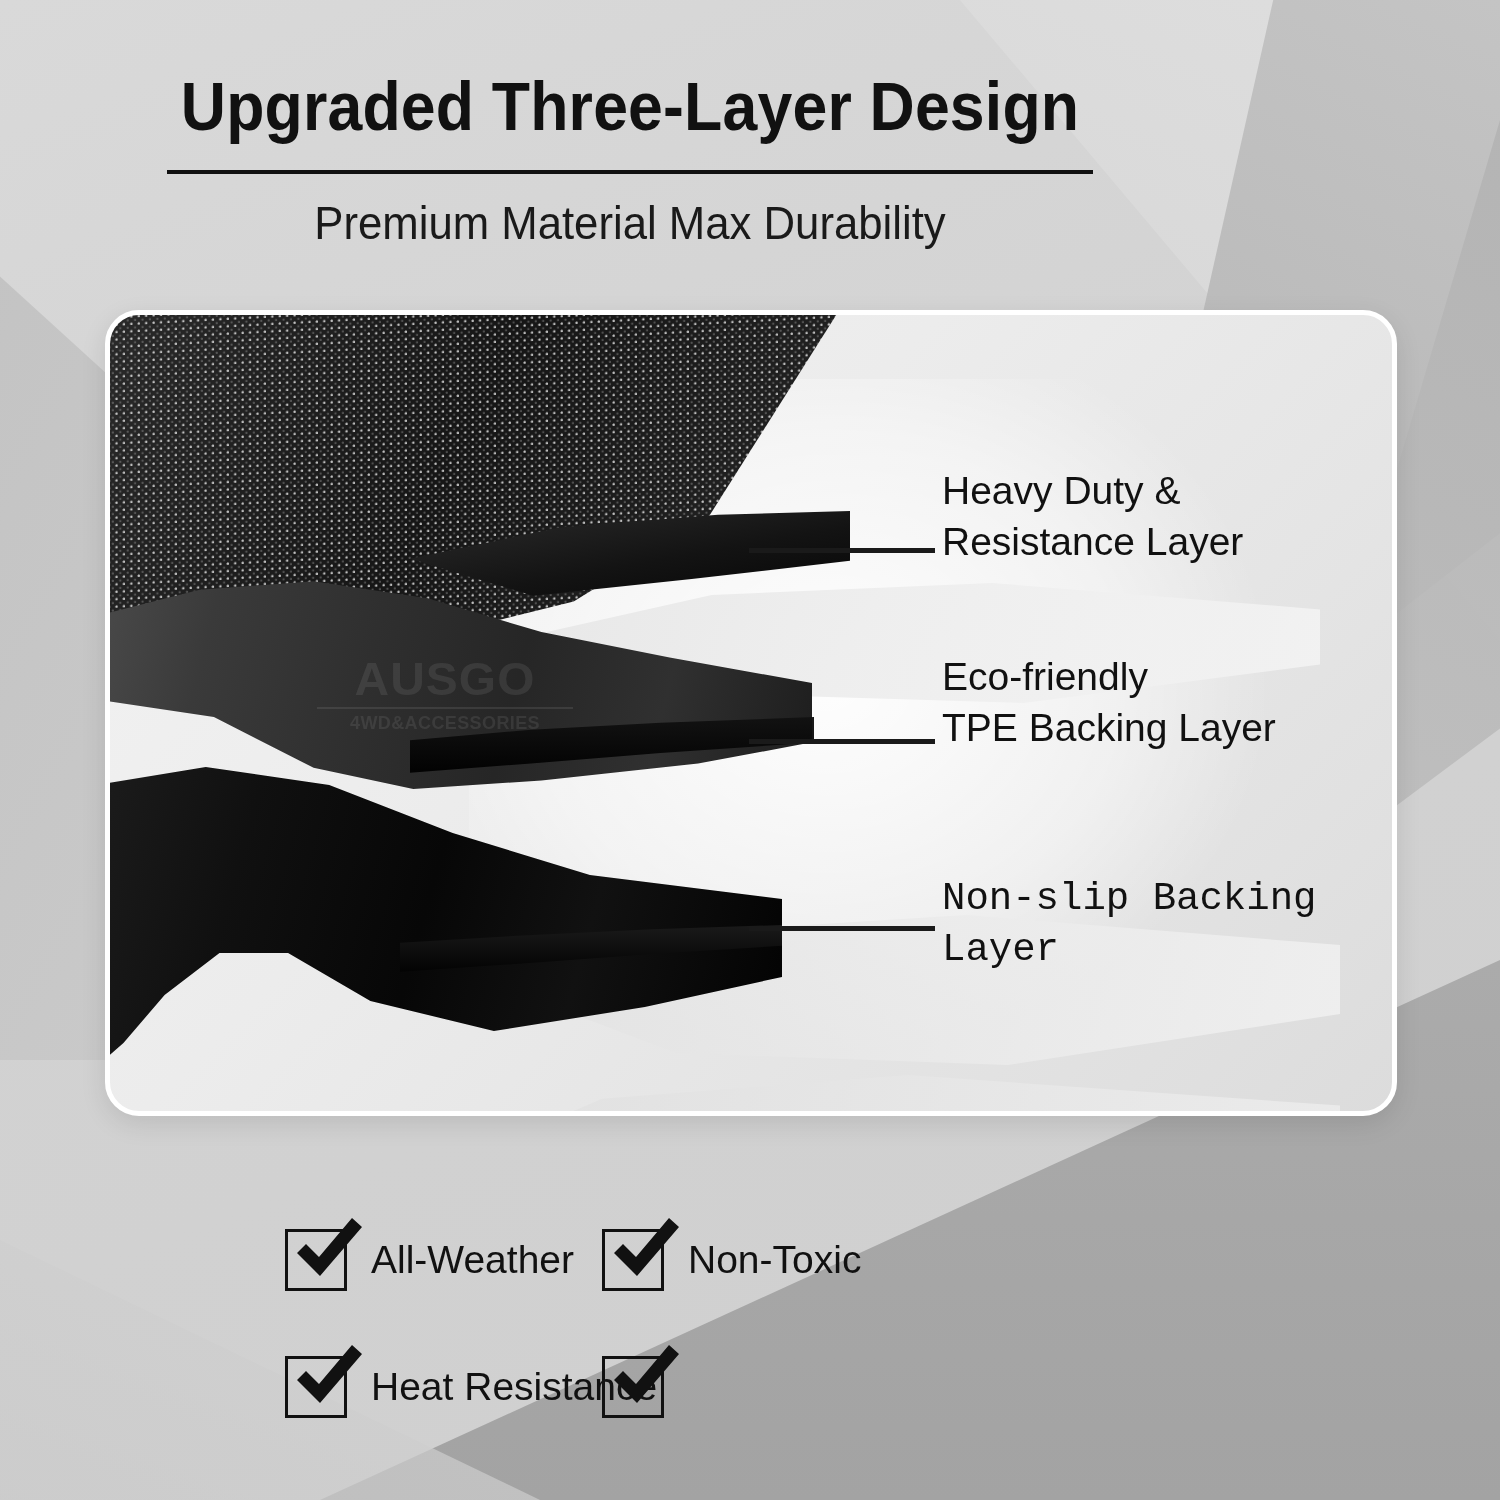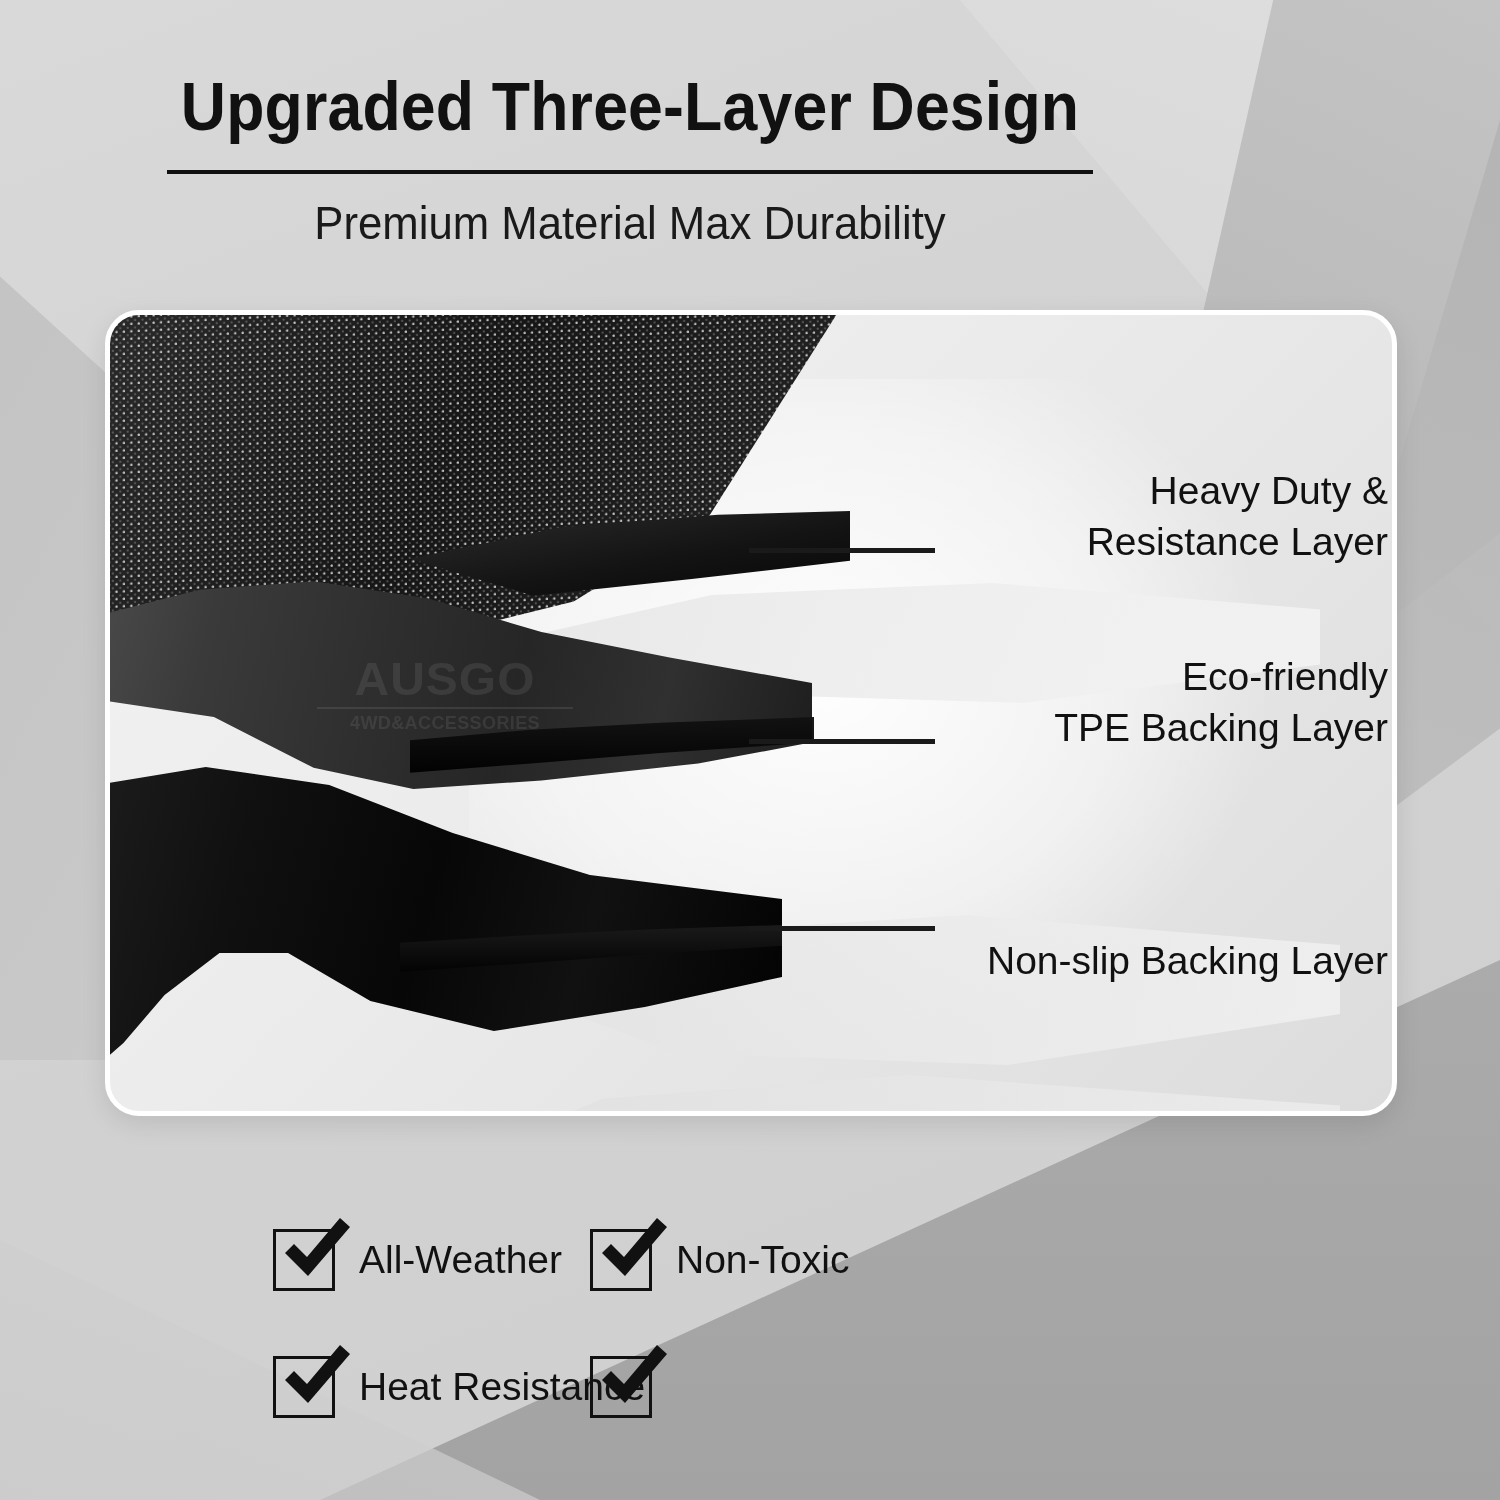--- a/index.html
+++ b/index.html
@@ -180,32 +180,32 @@
   .lead {
     position:absolute; height:5px; background:#1a1a1a;
     width:186px; left:639px;
   }
   .lead-1 { top:233px; }
   .lead-2 { top:424px; }
   .lead-3 { top:611px; }
 
   .lbl {
     position:absolute; left:832px; width:446px;
-    text-align:right; color:#111; font-size:39px; line-height:1.32;
+    text-align:left; color:#111; font-size:39px; line-height:1.32;
     font-weight:400;
   }
   .lbl-1 { top:150px; }
   .lbl-2 { top:336px; }
-  .lbl-3 { top:620px; }
+  .lbl-3 { top:559px;font-family:Liberation Mono, monospace; }
 
   
   .features {
     position:absolute; left:0; top:1196px; width:1500px; z-index:6;
   }
-  .frow { display:flex; height:127px; }
+  .frow { display:flex; height:127px;padding-left:12px; }
   .fcell { display:flex; align-items:center; }
   .fcell.c1 { width:590px; padding-left:273px; }
   .fcell.c2 { width:600px; padding-left:0px; }
 
   .chk { position:relative; width:62px; height:62px; flex:0 0 auto; }
   .chk-box {
     position:absolute; left:0; top:0; width:62px; height:62px;
     border:3px solid #111; background:transparent;
   }
   .chk-mark {

